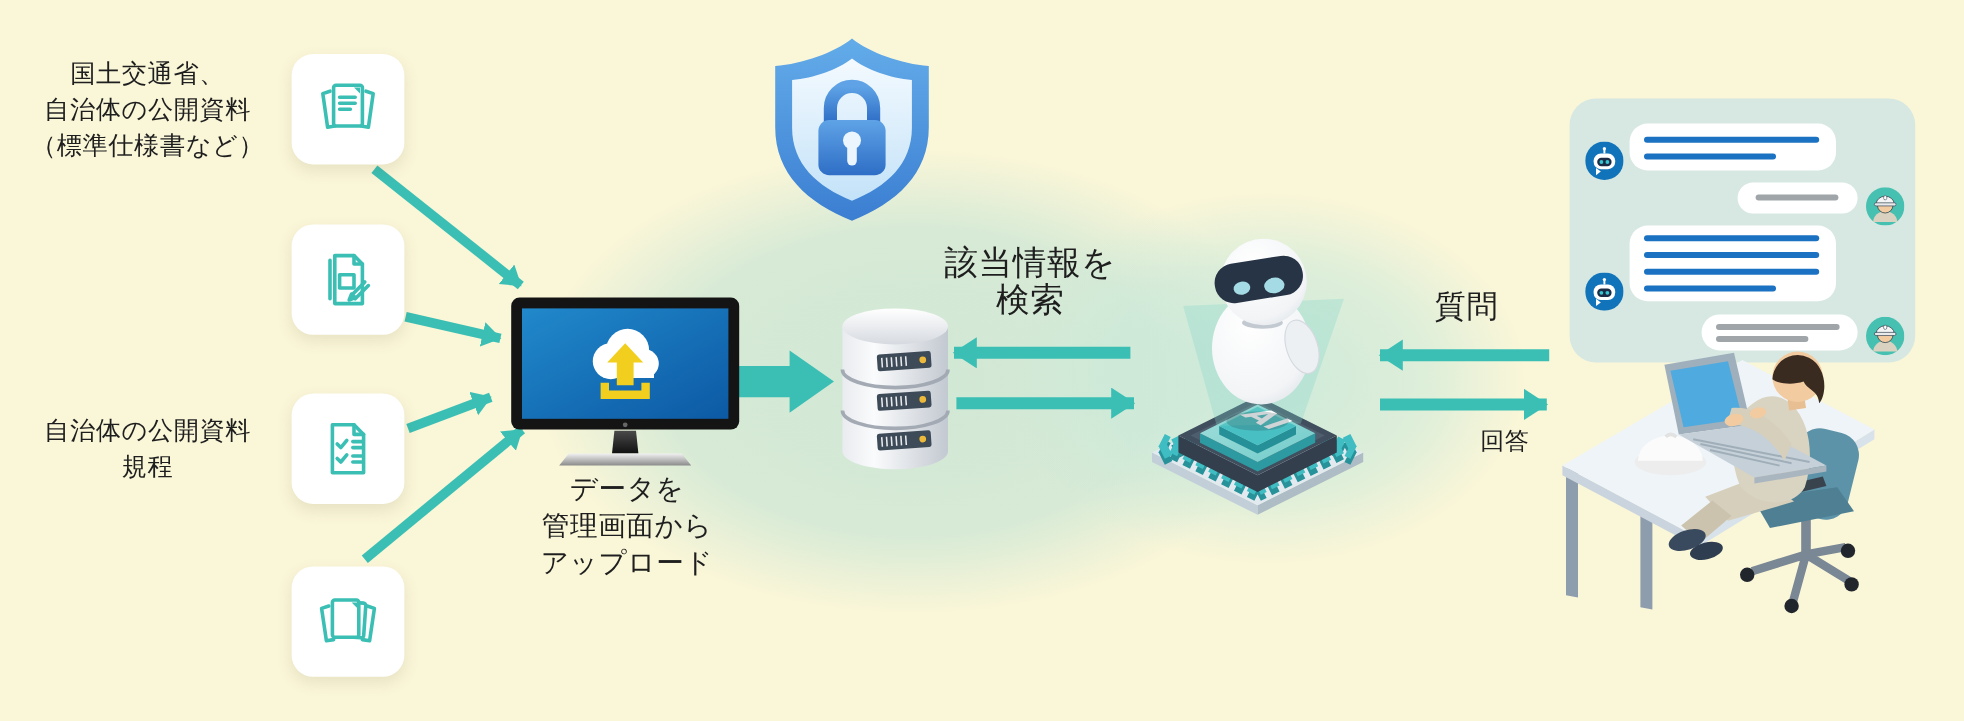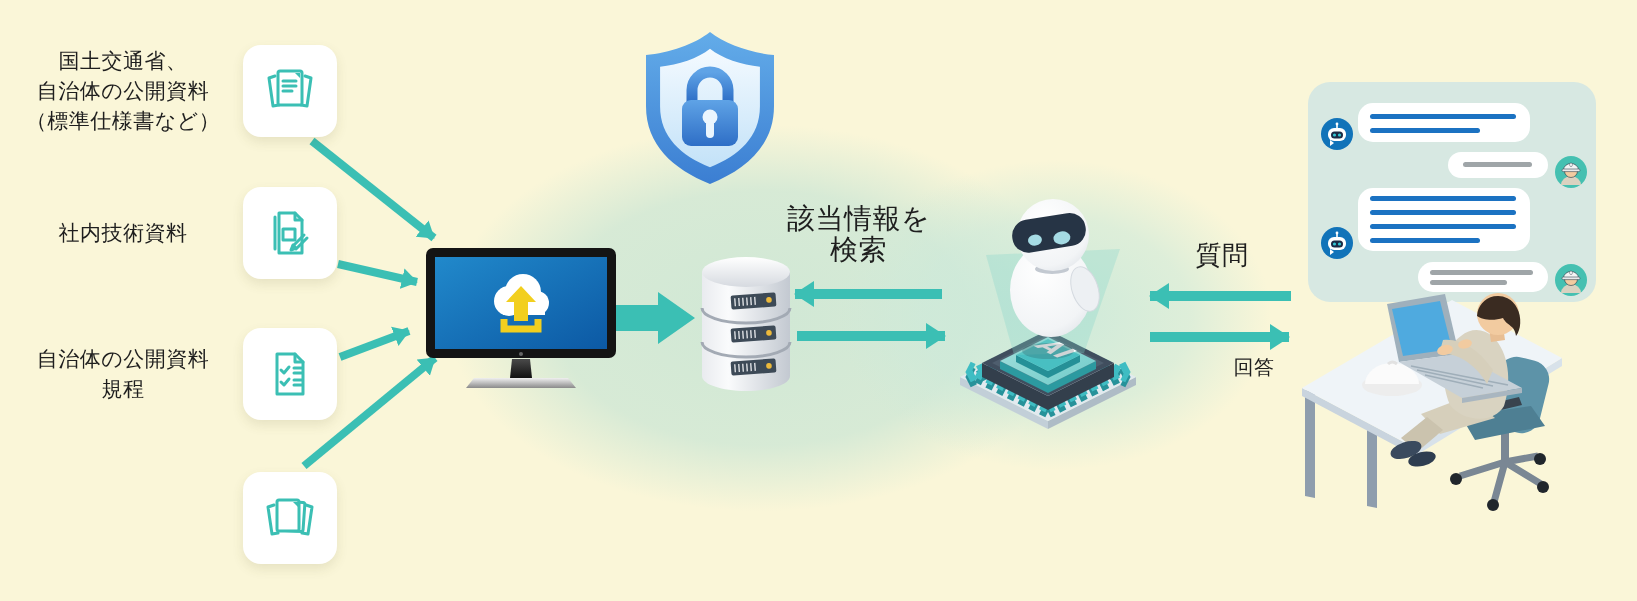--- a/index.html
+++ b/index.html
@@ -51,21 +51,20 @@
     <polygon points="613,305 658,305 658,292 695,318 658,344 658,331 613,331" fill="#3BBFB4"></polygon>
     <path d="M942,294 L795,294" stroke="#3BBFB4" stroke-width="10" fill="none" marker-end="url(#ah)"></path>
     <path d="M797,336 L945,336" stroke="#3BBFB4" stroke-width="10" fill="none" marker-end="url(#ah)"></path>
     <path d="M1291,296 L1150,296" stroke="#3BBFB4" stroke-width="10" fill="none" marker-end="url(#ah)"></path>
     <path d="M1150,337 L1289,337" stroke="#3BBFB4" stroke-width="10" fill="none" marker-end="url(#ah)"></path>
   </svg>
 
   <div class="lbl src-lbl" style="top:46px">国土交通省、
 自治体の公開資料
 （標準仕様書など）</div>
-  <div class="lbl src-lbl" style="top:218px">社内技術資料</div>
   <div class="lbl src-lbl" style="top:344px">自治体の公開資料
 規程</div>
 
   <div class="card" style="top:45px">
     <svg width="56" height="56" viewBox="0 0 56 56">
       <g fill="none" stroke="#3BBFB4" stroke-width="3" stroke-linecap="round" stroke-linejoin="round">
         <path d="M13,13 L7,15 L11,43 L17,42"></path>
         <path d="M43,13 L49,15 L45,43 L39,42"></path>
         <rect x="16" y="8" width="24" height="34" rx="2" fill="#FFFFFF"></rect>
         <path d="M21,18 h13 M21,23 h13 M21,28 h9"></path>
@@ -157,20 +156,23 @@
       <circle cx="99" cy="46" r="18" fill="#FFFFFF"></circle>
       <circle cx="113" cy="57" r="12" fill="#FFFFFF"></circle>
       <rect x="79" y="56" width="42" height="13" fill="#FFFFFF"></rect>
       <polygon points="97,40 112,56 104,56 104,75 90,75 90,56 82,56" fill="#F2CF1E"></polygon>
       <path d="M80 73 v10 h34 v-10" stroke="#F2CF1E" stroke-width="7" fill="none"></path>
     </g>
     <circle cx="97" cy="108" r="2" fill="#666666"></circle>
     <polygon points="88,113 106,113 108,132 86,132" fill="url(#mNeck)"></polygon>
     <polygon points="50,132 144,132 152,142 42,142" fill="url(#mBase)"></polygon>
   </svg>
+  <div class="lbl" style="left:420px;top:393px;width:205px;font-size:23px;line-height:31px">データを
+管理画面から
+アップロード</div>
 
   <svg class="abs" style="left:698px;top:250px" width="96" height="146" viewBox="0 0 96 146">
     <defs>
       <linearGradient id="dbBody" x1="0" y1="0" x2="1" y2="0">
         <stop offset="0" stop-color="#E9EBEF"></stop>
           <stop offset="0.3" stop-color="#FAFBFC"></stop>
           <stop offset="1" stop-color="#C3C9D1"></stop>
       </linearGradient>
       <linearGradient id="dbTop" x1="0" y1="0" x2="0" y2="1">
           <stop offset="0" stop-color="#FFFFFF"></stop>

